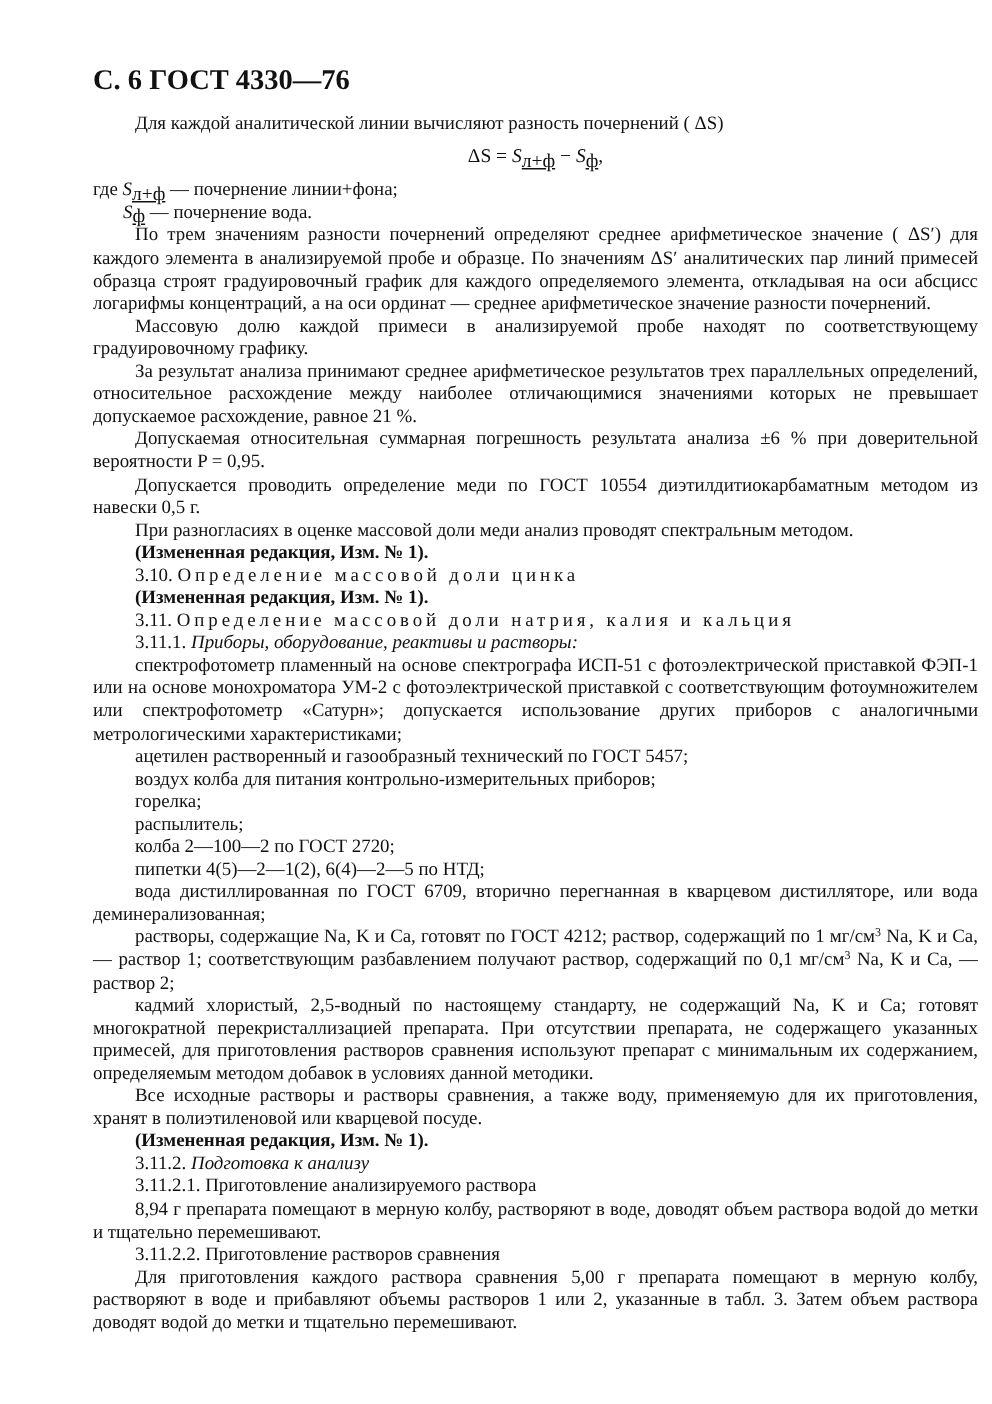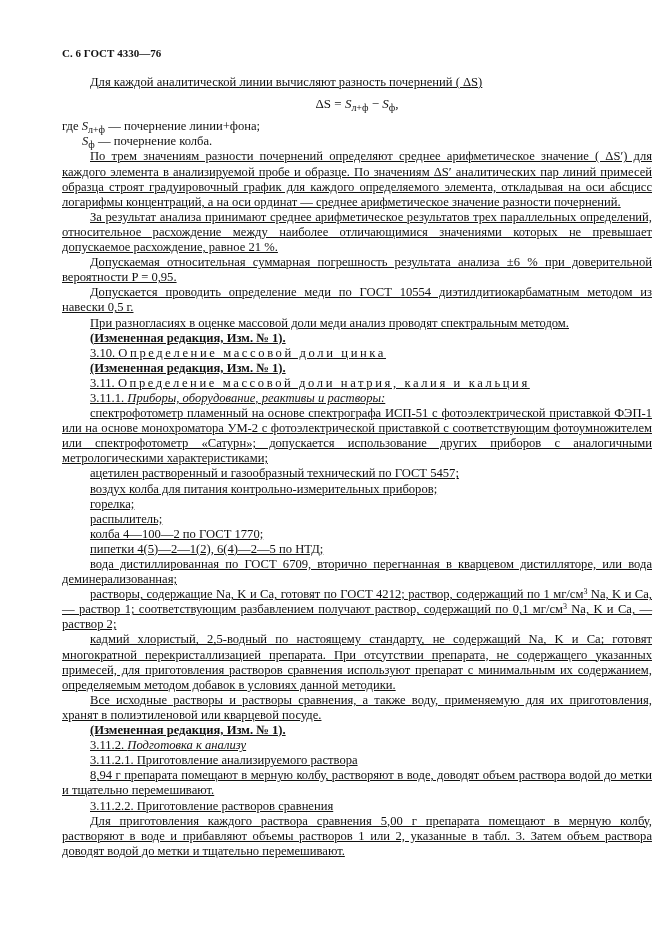--- a/index.html
+++ b/index.html
@@ -1,65 +1,66 @@
 <!DOCTYPE html>
 <html><head>
 <meta charset="utf-8">
 <style>
   html, body { margin:0; padding:0; background:#ffffff; }
   body { width:661px; height:936px; position:relative; overflow:hidden;
          font-family:"Liberation Serif", "DejaVu Serif", serif; color:#111; }
   .page { position:absolute; left:62px; top:46px; width:590px; font-size:12.6px; line-height:15.1px; }
-  .hdr { font-weight:bold; font-size:11px; margin:0 0 14px 0; }
+  .hdr { font-weight:bold; font-size:19px; margin:0 0 14px 0; }
   p { margin:0; text-align:justify; }
-  .ind { text-indent:28px;text-decoration:underline; }
+  .ind { text-indent:28px; }
   .formula { text-align:center; margin:6px 0 8px 0; font-size:13px; }
   .formula i, .var i { font-style:italic; }
-  sub { font-size:10px; vertical-align:-3px; line-height:0; }
+  sub { font-size:13px; vertical-align:-3px; line-height:0;text-decoration:underline; }
   sup { font-size:8px; vertical-align:4px; line-height:0; }
   .bold { font-weight:bold; }
   .spaced { letter-spacing:2.6px; }
   .it { font-style:italic; }
   .where { margin-top:0; }
   .where2 { padding-left:20px; }
 </style>
 </head>
 <body>
 
 <div class="page">
   <div class="hdr">С. 6 ГОСТ 4330—76</div>
 
   <p class="ind">Для каждой аналитической линии вычисляют разность почернений ( ΔS)</p>
 
   <div class="formula">
     <span>ΔS</span><span> = </span><i>S</i><sub>л+ф</sub><span> − </span><i>S</i><sub>ф</sub><span>,</span>
   </div>
 
   <p class="where"><span>где </span><i>S</i><sub>л+ф</sub><span> — почернение линии+фона;</span></p>
-  <p class="where2"><i>S</i><sub>ф</sub><span> — почернение колба.</span></p>
+  <p class="where2"><i>S</i><sub>ф</sub><span> — почернение вода.</span></p>
 
   <p class="ind">По трем значениям разности почернений определяют среднее арифметическое значение ( ΔS′) для каждого элемента в анализируемой пробе и образце. По значениям ΔS′ аналитических пар линий примесей образца строят градуировочный график для каждого определяемого элемента, откладывая на оси абсцисс логарифмы концентраций, а на оси ординат — среднее арифметическое значение разности почернений.</p>
+  <p class="ind">Массовую долю каждой примеси в анализируемой пробе находят по соответствующему градуировочному графику.</p>
   <p class="ind">За результат анализа принимают среднее арифметическое результатов трех параллельных определений, относительное расхождение между наиболее отличающимися значениями которых не превышает допускаемое расхождение, равное 21 %.</p>
   <p class="ind">Допускаемая относительная суммарная погрешность результата анализа ±6 % при доверительной вероятности P = 0,95.</p>
   <p class="ind">Допускается проводить определение меди по ГОСТ 10554 диэтилдитиокарбаматным методом из навески 0,5 г.</p>
   <p class="ind">При разногласиях в оценке массовой доли меди анализ проводят спектральным методом.</p>
   <p class="ind bold">(Измененная редакция, Изм. № 1).</p>
 
   <p class="ind"><span>3.10. </span><span class="spaced">Определение массовой доли цинка</span></p>
   <p class="ind bold">(Измененная редакция, Изм. № 1).</p>
 
   <p class="ind"><span>3.11. </span><span class="spaced">Определение массовой доли натрия, калия и кальция</span></p>
   <p class="ind"><span>3.11.1. </span><span class="it">Приборы, оборудование, реактивы и растворы:</span></p>
 
   <p class="ind">спектрофотометр пламенный на основе спектрографа ИСП-51 с фотоэлектрической приставкой ФЭП-1 или на основе монохроматора УМ-2 с фотоэлектрической приставкой с соответствующим фотоумножителем или спектрофотометр «Сатурн»; допускается использование других приборов с аналогичными метрологическими характеристиками;</p>
   <p class="ind">ацетилен растворенный и газообразный технический по ГОСТ 5457;</p>
   <p class="ind">воздух колба для питания контрольно-измерительных приборов;</p>
   <p class="ind">горелка;</p>
   <p class="ind">распылитель;</p>
-  <p class="ind">колба 4—100—2 по ГОСТ 1770;</p>
+  <p class="ind">колба 2—100—2 по ГОСТ 2720;</p>
   <p class="ind">пипетки 4(5)—2—1(2), 6(4)—2—5 по НТД;</p>
   <p class="ind">вода дистиллированная по ГОСТ 6709, вторично перегнанная в кварцевом дистилляторе, или вода деминерализованная;</p>
   <p class="ind"><span>растворы, содержащие Na, K и Ca, готовят по ГОСТ 4212; раствор, содержащий по 1 мг/см</span><sup>3</sup> <span>Na, K и Ca, — раствор 1; соответствующим разбавлением получают раствор, содержащий по 0,1 мг/см</span><sup>3</sup><span> Na, K и Ca, — раствор 2;</span></p>
   <p class="ind">кадмий хлористый, 2,5-водный по настоящему стандарту, не содержащий Na, K и Ca; готовят многократной перекристаллизацией препарата. При отсутствии препарата, не содержащего указанных примесей, для приготовления растворов сравнения используют препарат с минимальным их содержанием, определяемым методом добавок в условиях данной методики.</p>
   <p class="ind">Все исходные растворы и растворы сравнения, а также воду, применяемую для их приготовления, хранят в полиэтиленовой или кварцевой посуде.</p>
   <p class="ind bold">(Измененная редакция, Изм. № 1).</p>
 
   <p class="ind"><span>3.11.2. </span><span class="it">Подготовка к анализу</span></p>
   <p class="ind">3.11.2.1.  Приготовление анализируемого раствора</p>
   <p class="ind">8,94 г препарата помещают в мерную колбу, растворяют в воде, доводят объем раствора водой до метки и тщательно перемешивают.</p>

